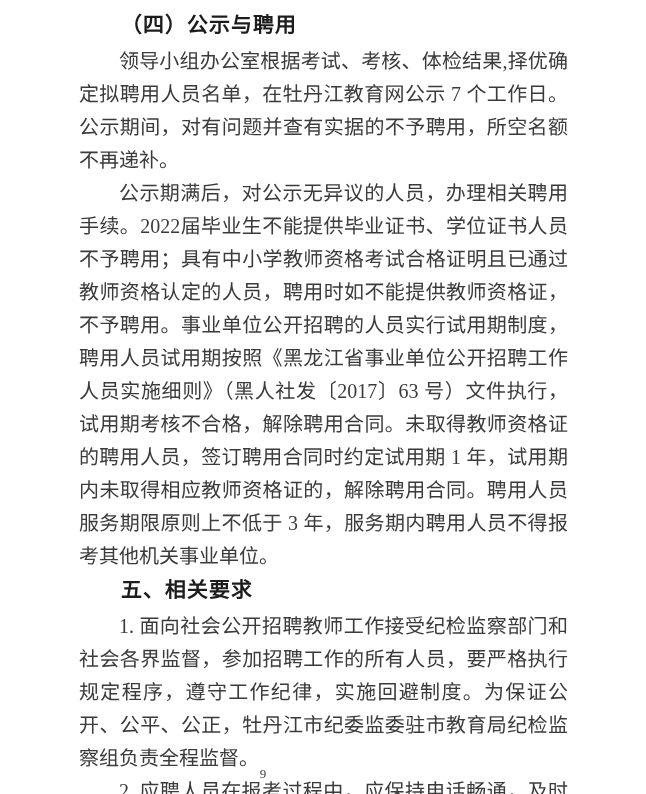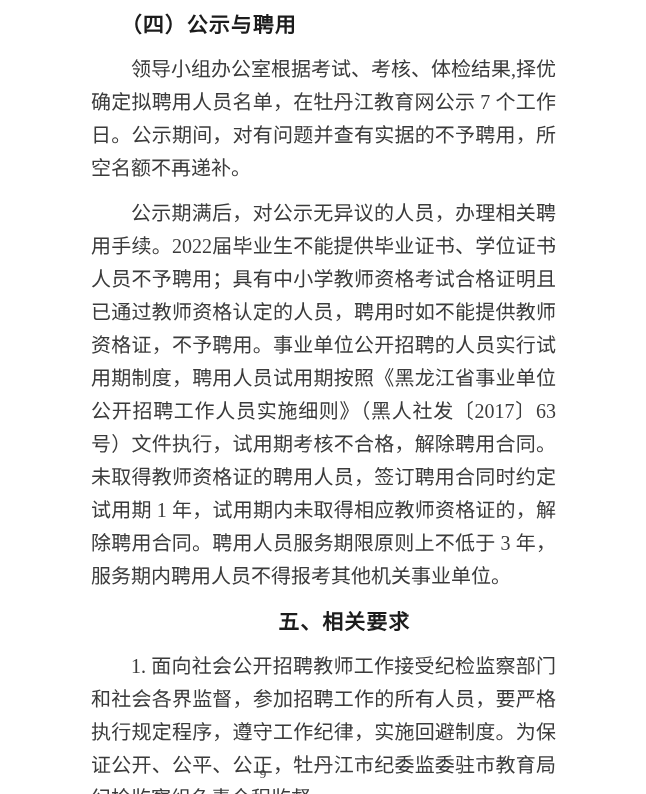--- a/index.html
+++ b/index.html
@@ -29,25 +29,23 @@
       font-family: "Liberation Sans", sans-serif;
       font-weight: 700;
       font-size: 21px;
       line-height: 33px;
       letter-spacing: 1px;
       color: #1c1c1c;
       text-indent: 2em;
       white-space: nowrap;
     }
     .heading.later {
-      margin-top: 8px;
-      text-align: center;
     }
     .para {
-      margin: 12px;
+      margin: 0;
       font-family: "Liberation Serif", serif;
       font-weight: 400;
       font-size: 20px;
       line-height: 33px;
       color: #3b3b3b;
       text-indent: 2em;
       text-align: justify;
       text-justify: inter-ideograph;
     }
     .page-number {

